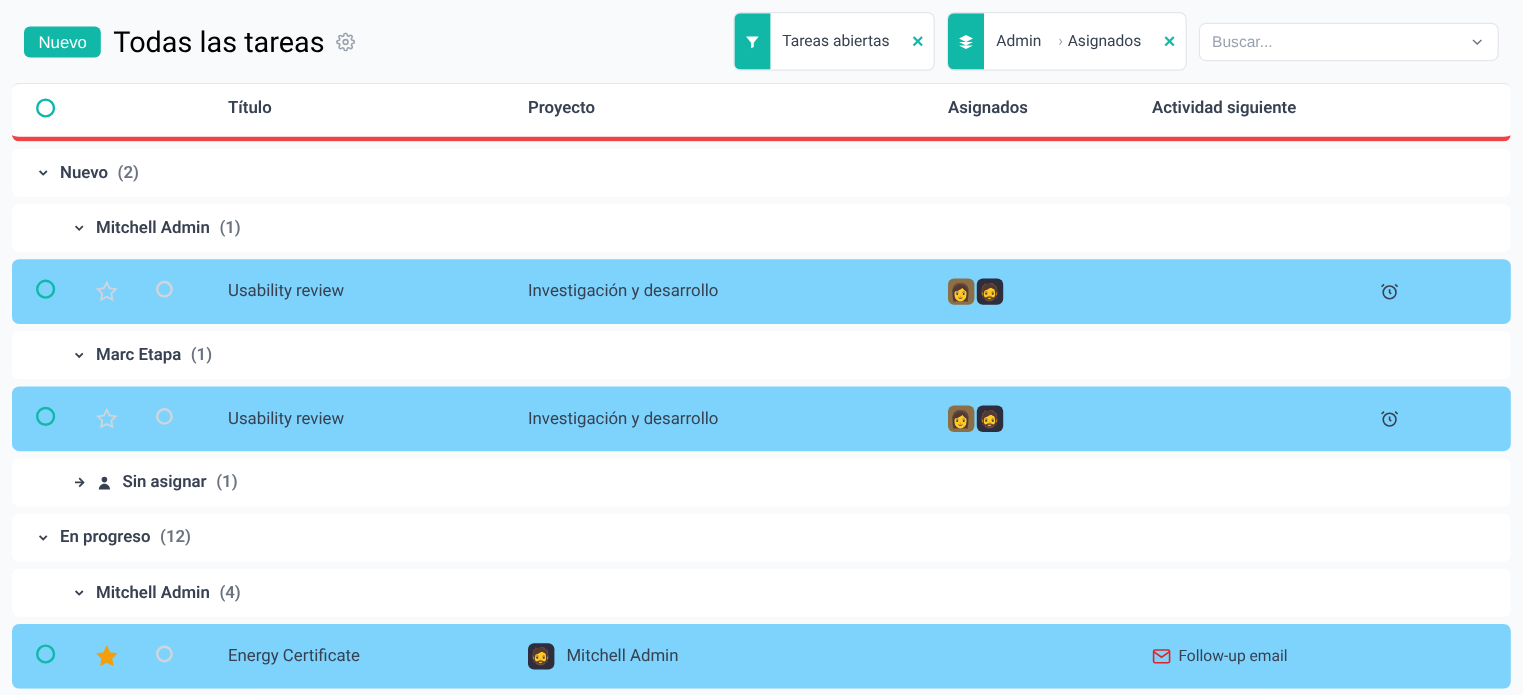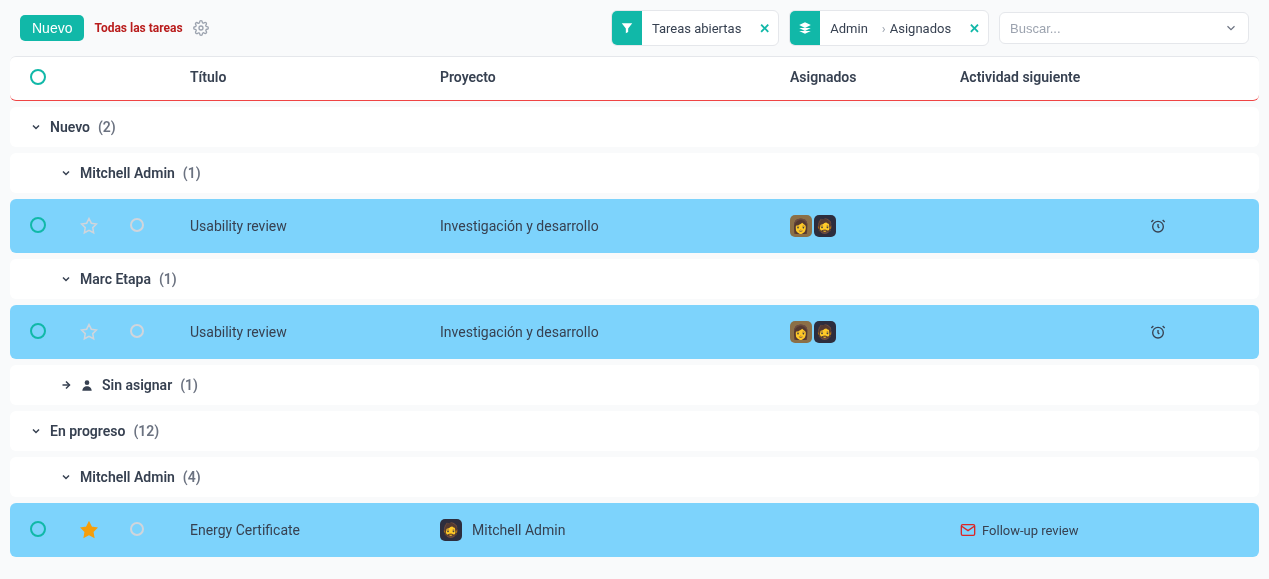--- a/index.html
+++ b/index.html
@@ -20,37 +20,37 @@
       background: #11b8a8;
       color: white;
       border: none;
       border-radius: 5px;
       padding: 5px 12px;
       font-weight: 500;
       font-size: 14px;
       cursor: pointer;
     }
     .page-title {
-      font-size: 12px;
-      color: #b91c1c;
-      font-weight: 700;
+      font-size: 24px;
+      color: #000000;
+      font-weight: 400;
     }
     .gear-icon {
       width: 16px; height: 16px;
       color: #9ca3af;
       cursor: pointer;
     }
     .header-spacer { flex: 1; }
     .filter-chip {
       display: inline-flex;
       align-items: center;
       border: 1px solid #e5e7eb;
       border-radius: 6px;
       background: white;
-      height: 36px;
+      height: 49px;
       overflow: hidden;
       font-size: 13px;
       justify-content: flex-end;
     }
     .chip-icon {
       background: #11b8a8;
       color: white;
       display: flex;
       align-items: center;
       justify-content: center;
@@ -84,21 +84,21 @@
       color: #000000;
     }
     .search-input::placeholder { color: #9ca3af; }
     .chevron-down { color: #6b7280; cursor: pointer; }
     .table-header {
       display: grid;
       grid-template-columns: 50px 110px 250px 350px 170px 190px 1fr;
       padding: 12px 20px;
       background: white;
       border-top: 1px solid #e5e7eb;
-      border-bottom: 1px solid #ef4444;
+      border-bottom: 4px solid #ef4444;
       margin: 0 10px;
       border-radius: 6px;
       font-weight: 600;
       color: #374151;
       font-size: 14px;
     }
     .group-row {
       display: flex;
       align-items: center;
       gap: 8px;
@@ -359,15 +359,15 @@
     <span>Mitchell Admin</span>
   </span>
   <span></span>
   <span class="activity-cell">
     <span class="mail-icon">
       <svg width="16" height="16" viewBox="0 0 24 24" fill="none" stroke="currentColor" stroke-width="2">
           <rect x="2" y="4" width="20" height="16" rx="2"></rect>
           <polyline points="2,6 12,13 22,6"></polyline>
         </svg>
     </span>
-    <span class="followup">Follow-up review</span>
+    <span class="followup">Follow-up email</span>
   </span>
 </div>
 
 </body></html>

